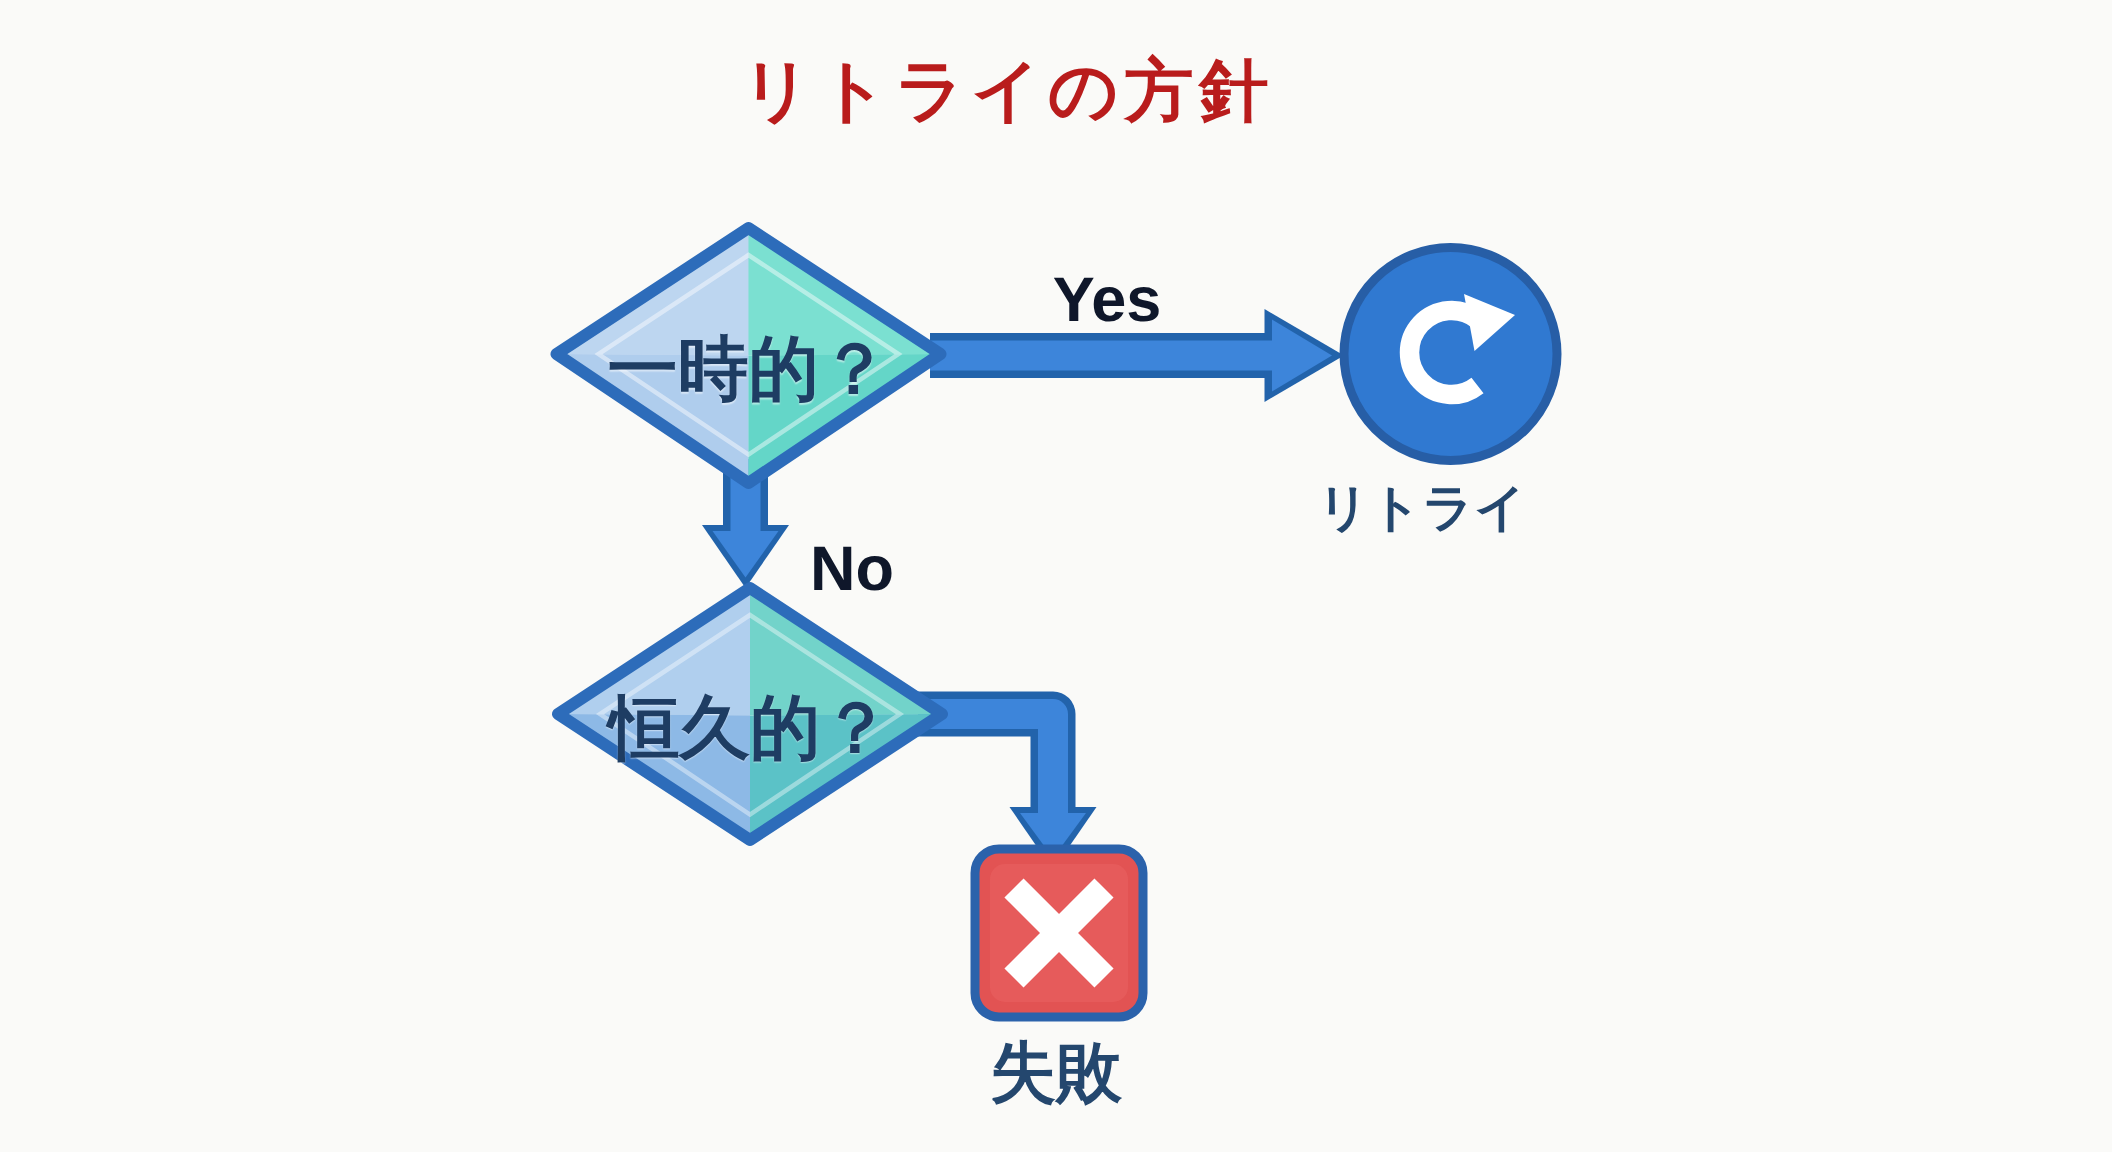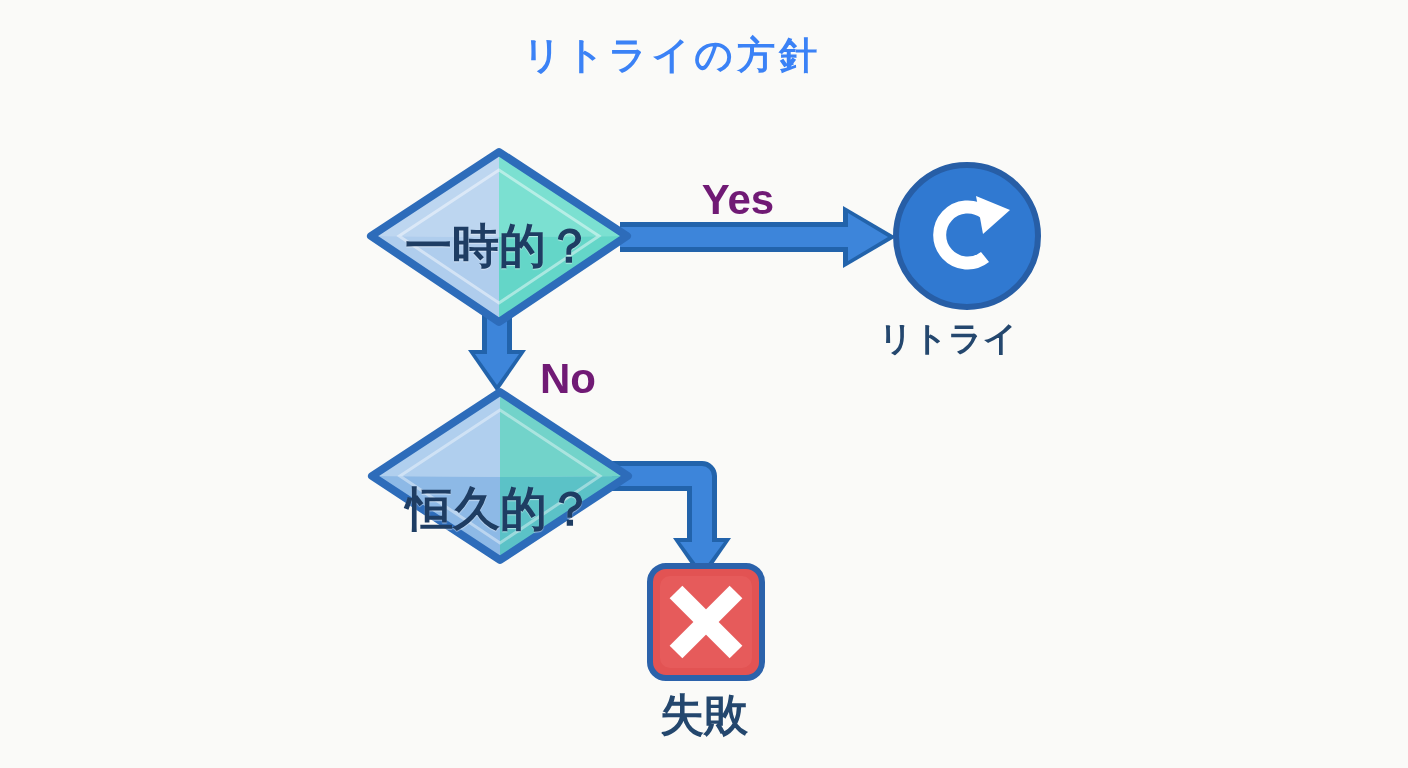--- a/index.html
+++ b/index.html
@@ -19,34 +19,34 @@
   }
   .label {
     position: absolute;
     color: #24476e;
     text-align: center;
     white-space: nowrap;
     user-select: none;
   }
   .title {
     left: 172px; top: 30px; width: 1000px;
-    font-size: 38px; font-weight: 600;
+    font-size: 46px; font-weight: 600;
     letter-spacing: 4px;
-    color: #3b82f6;
+    color: #b91c1c;
   }
   .diamond-label {
     font-size: 47px; font-weight: 600;
     color: #1e3d63;
     text-shadow: 0 1px 1px rgba(255,255,255,0.5);
   }
   .d1-label { left: 379px; top: 215px; width: 240px; }
-  .d2-label { left: 380px; top: 454px; width: 240px; margin-top: 24px; }
+  .d2-label { left: 380px; top: 454px; width: 240px; }
   .edge-label {
     font-size: 42px; font-weight: 800;
-    color: #701a75;
+    color: #0f172a;
   }
   .yes-label { left: 688px; top: 176px; width: 100px; }
   .no-label  { left: 518px; top: 322px; width: 100px; margin-top: 33px; }
   .retry-label {
     left: 848px; top: 316px; width: 200px;
     font-size: 34px; font-weight: 600;
   }
   .fail-label {
     left: 604px; top: 686px; width: 200px;
     font-size: 44px; font-weight: 700;

